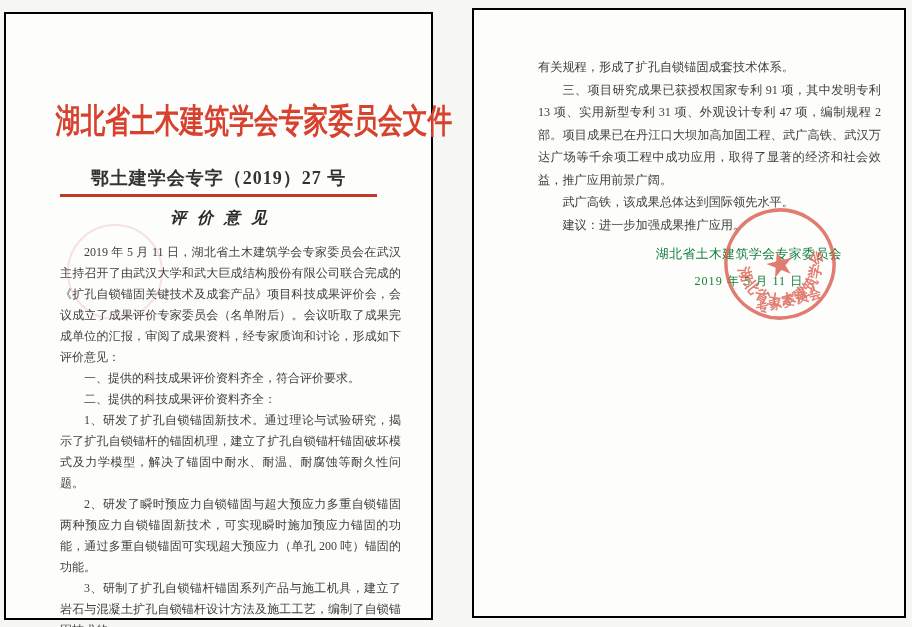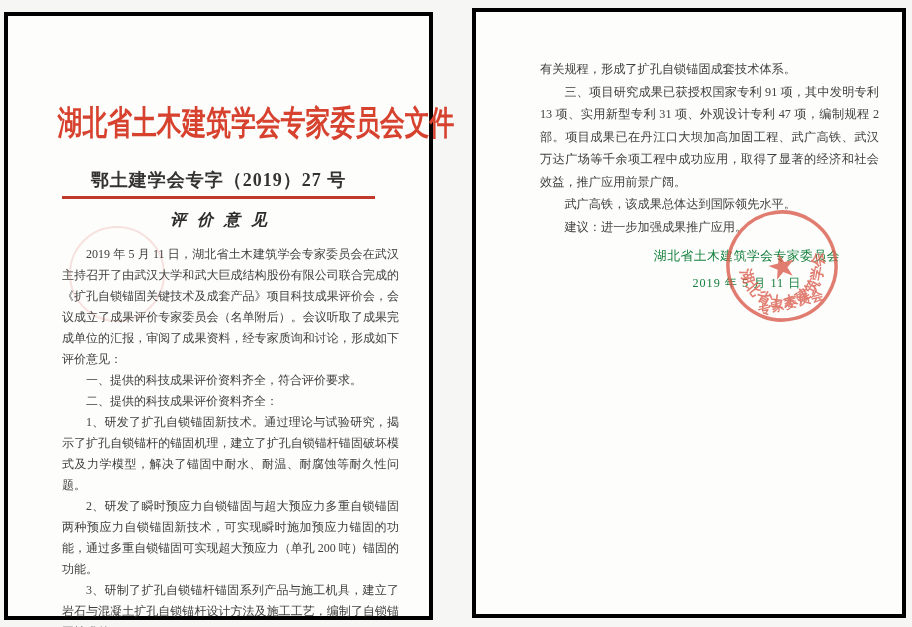--- a/index.html
+++ b/index.html
@@ -5,21 +5,21 @@
   html,body{margin:0;padding:0;}
   body{
     width:912px;height:627px;position:relative;
     background:#f6f6f5;
     font-family:"Liberation Serif","DejaVu Serif",serif;
     overflow:hidden;
   }
   .page{
     position:absolute;
     background:#fdfdfc;
-    border:4px solid #000000;
+    border:2px solid #000000;
     box-sizing:border-box;
   }
   .page-left{ left:4px; top:12px; width:429px; height:608px; }
   .page-right{ left:472px; top:8px; width:434px; height:610px; }
 
   
   .doc-title{
     position:absolute; top:86px; left:0; right:0;
     margin:0; text-align:center; white-space:nowrap;
     color:#d7422f; font-weight:bold; font-size:31px; letter-spacing:0px;

